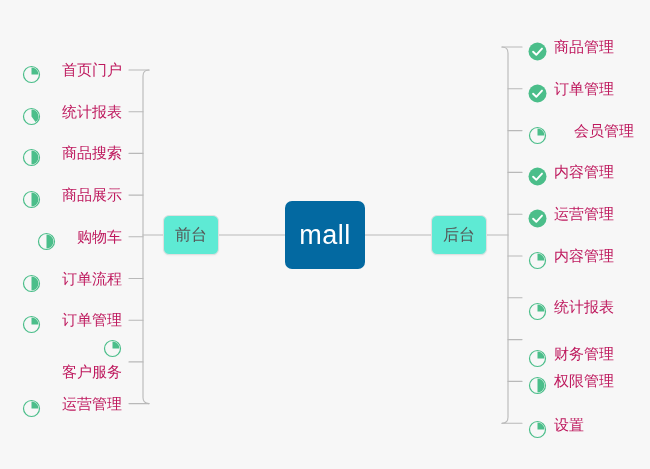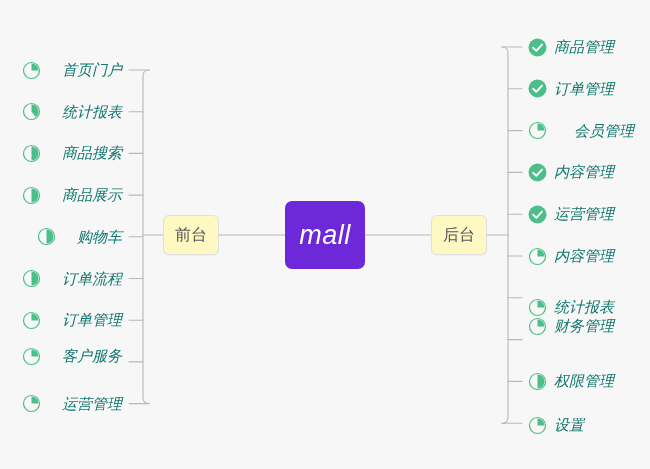--- a/index.html
+++ b/index.html
@@ -16,39 +16,38 @@
 
   
   .node{
     position:absolute;
     box-sizing:border-box;
     display:flex;align-items:center;justify-content:center;
     white-space:nowrap;
   }
   .node-root{
     left:285px;top:201px;width:80px;height:68px;
-    background:#6d28d9;border-radius:7px;
-    color:#ffffff;font-size:27px;letter-spacing:.5px;font-style:italic;
+    background:#0369a1;border-radius:7px;
+    color:#ffffff;font-size:27px;letter-spacing:.5px;
   }
   .node-branch{
     width:56px;height:40px;
-    background:#fef9c3;border:1px solid #e0e0e0;border-radius:6px;
+    background:#5eead4;border:1px solid #e0e0e0;border-radius:6px;
     color:#555555;font-size:16px;
     box-shadow:0 1px 2px rgba(0,0,0,.04);
   }
   .node-branch.left{left:163px;top:215px;}
   .node-branch.right{left:431px;top:215px;}
 
   
   .leaf{
     position:absolute;height:28px;
-    display:flex;align-items:center;
-    font-size:15px;color:#0f766e;
+    display:flex;align-items:flex-end;
+    font-size:15px;color:#be185d;
     white-space:nowrap;
-    font-style:italic;
   }
   .leaf.left{right:528px;flex-direction:row;justify-content:flex-end;}
   .leaf.right{left:528px;flex-direction:row;justify-content:flex-start;}
   .leaf .lbl{line-height:28px;}
   .leaf.left .lbl{margin-left:21px;}
   .leaf.right .lbl{margin-left:7px;}
 
   .ic{width:19px;height:19px;flex:0 0 19px;display:block;}
 </style>
 </head>
@@ -152,21 +151,21 @@
       </div>
       <div class="leaf left" style="top: 306.2px;">
         <span style="display: flex;">
           <svg class="ic" viewBox="0 0 19 19" xmlns="http://www.w3.org/2000/svg">
             <circle cx="9.5" cy="9.5" r="8" fill="none" stroke="#4BBE8A" stroke-width="1.2"></circle>
             <path d="M 9.5 9.5 L 9.5 2.5999999999999996 A 6.9 6.9 0 0 1 16.40 9.50 Z" fill="#4BBE8A"></path>
           </svg>
         </span>
         <span class="lbl">订单管理</span>
       </div>
-      <div class="leaf left" style="top: 342px;">
+      <div class="leaf left" style="top: 358px; flex-direction: column;">
         <span style="display: flex;">
           <svg class="ic" viewBox="0 0 19 19" xmlns="http://www.w3.org/2000/svg">
             <circle cx="9.5" cy="9.5" r="8" fill="none" stroke="#4BBE8A" stroke-width="1.2"></circle>
             <path d="M 9.5 9.5 L 9.5 2.5999999999999996 A 6.9 6.9 0 0 1 16.40 9.50 Z" fill="#4BBE8A"></path>
           </svg>
         </span>
         <span class="lbl">客户服务</span>
       </div>
       <div class="leaf left" style="top: 389.6px;">
         <span style="display: flex;">
@@ -235,21 +234,21 @@
       </div>
       <div class="leaf right" style="top: 293px;">
         <span style="display: flex;">
           <svg class="ic" viewBox="0 0 19 19" xmlns="http://www.w3.org/2000/svg">
             <circle cx="9.5" cy="9.5" r="8" fill="none" stroke="#4BBE8A" stroke-width="1.2"></circle>
             <path d="M 9.5 9.5 L 9.5 2.5999999999999996 A 6.9 6.9 0 0 1 16.40 9.50 Z" fill="#4BBE8A"></path>
           </svg>
         </span>
         <span class="lbl">统计报表</span>
       </div>
-      <div class="leaf right" style="top: 312px;">
+      <div class="leaf right" style="top: 340px;">
         <span style="display: flex;">
           <svg class="ic" viewBox="0 0 19 19" xmlns="http://www.w3.org/2000/svg">
             <circle cx="9.5" cy="9.5" r="8" fill="none" stroke="#4BBE8A" stroke-width="1.2"></circle>
             <path d="M 9.5 9.5 L 9.5 2.5999999999999996 A 6.9 6.9 0 0 1 16.40 9.50 Z" fill="#4BBE8A"></path>
           </svg>
         </span>
         <span class="lbl">财务管理</span>
       </div>
       <div class="leaf right" style="top: 367.4px;">
         <span style="display: flex;">

